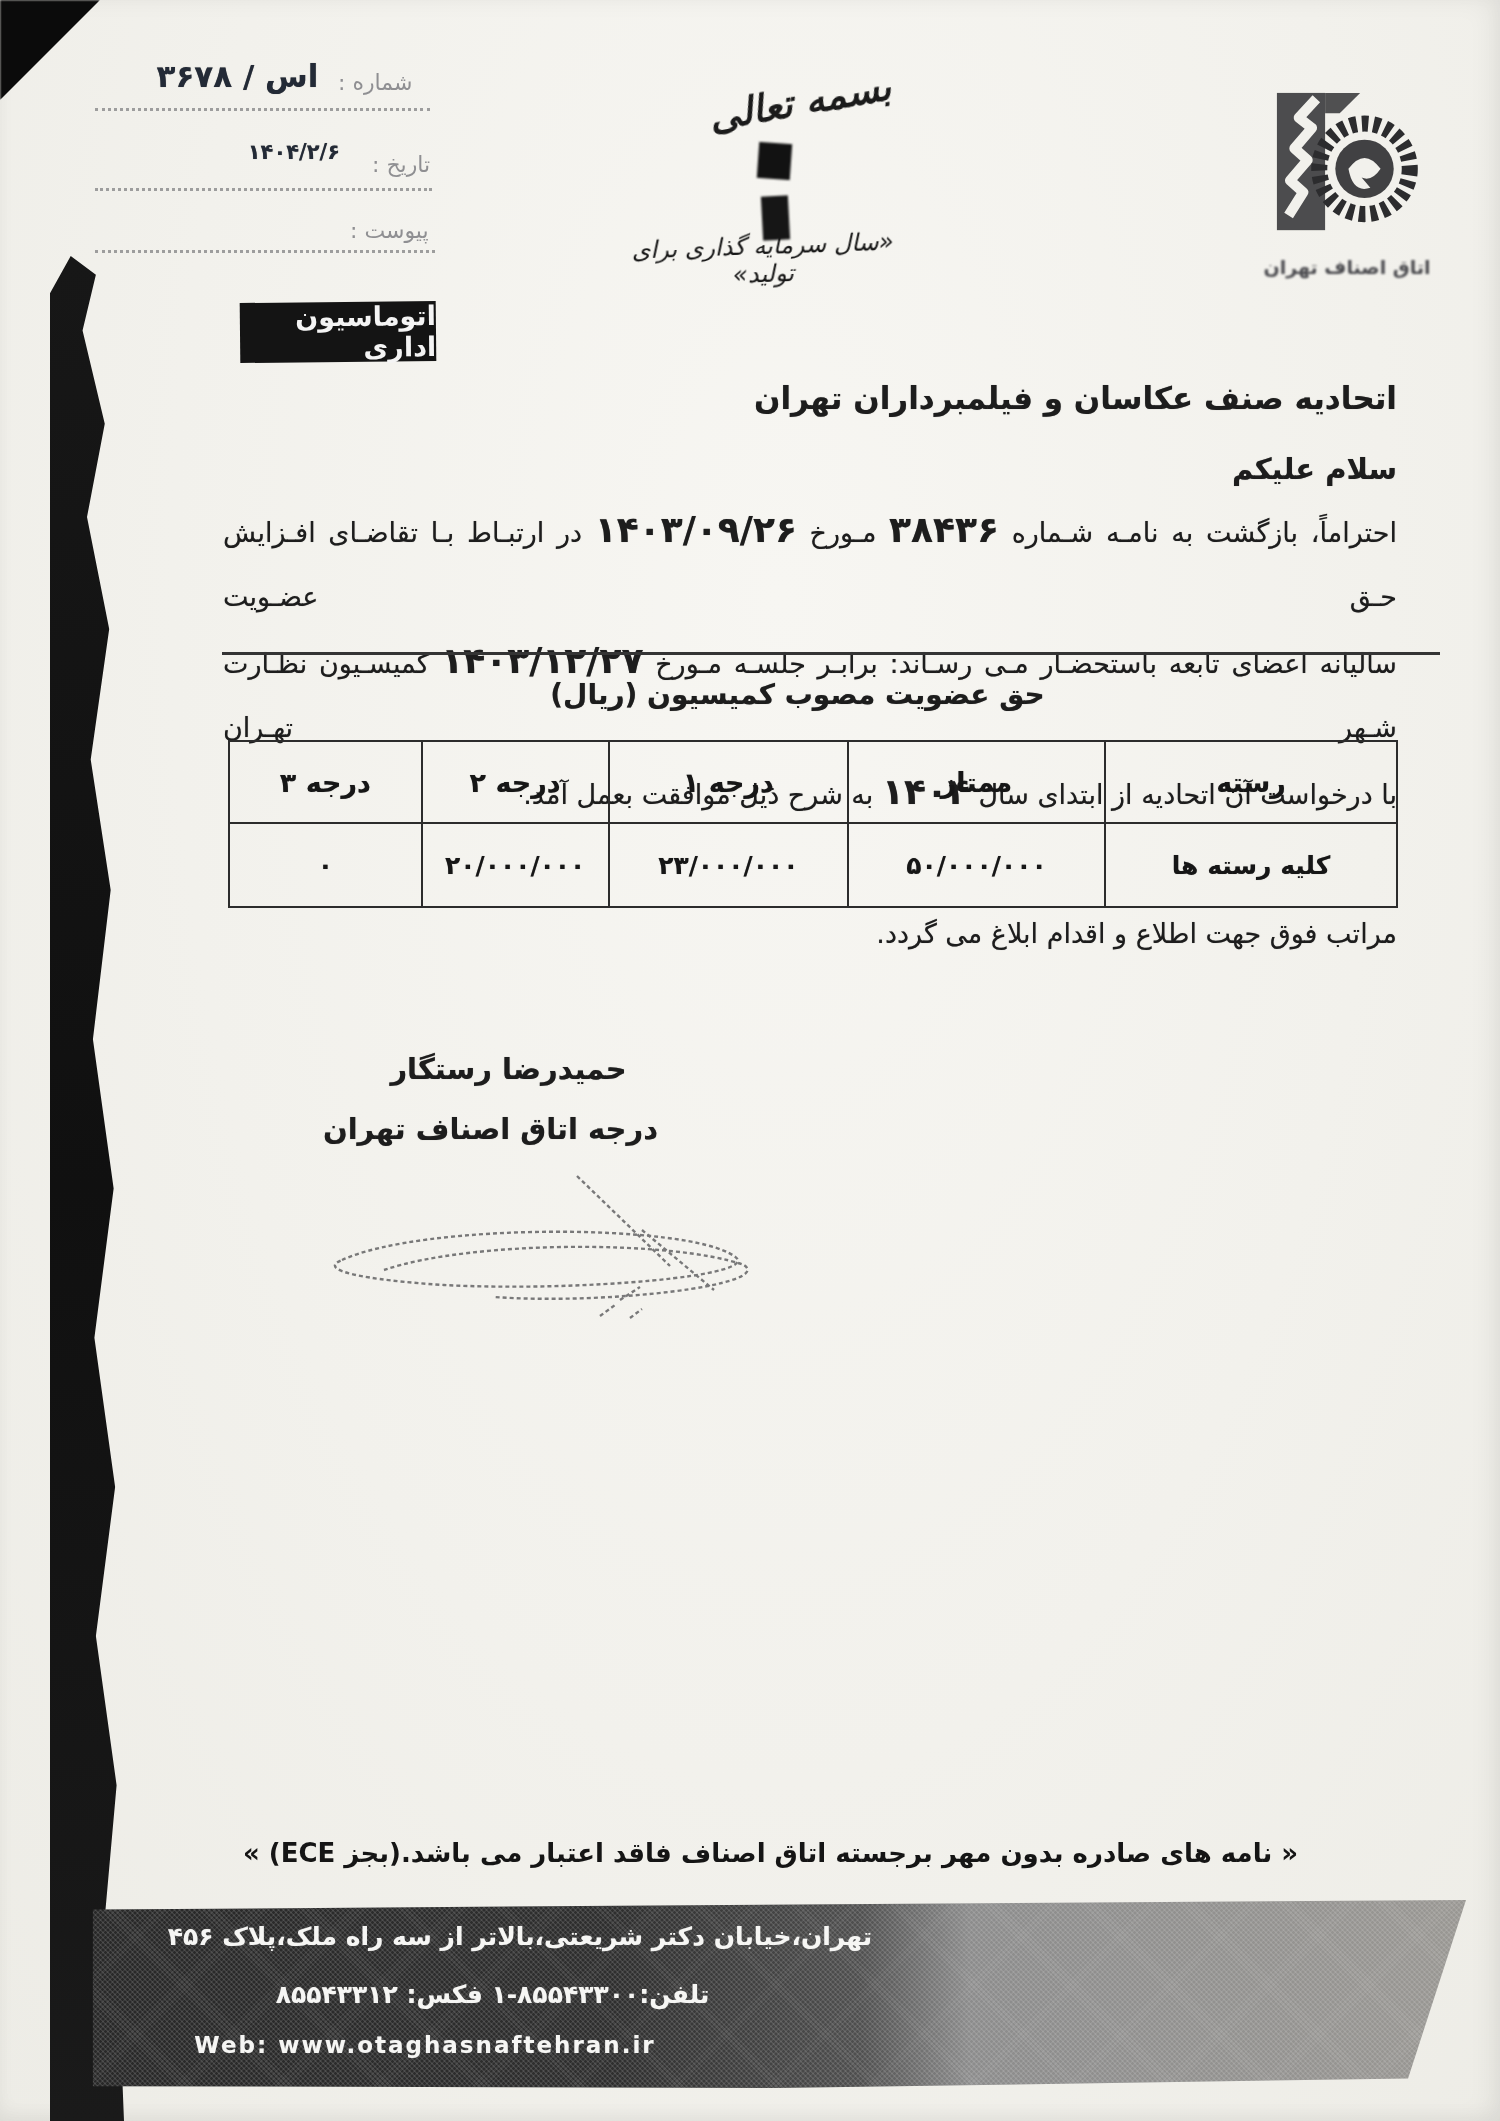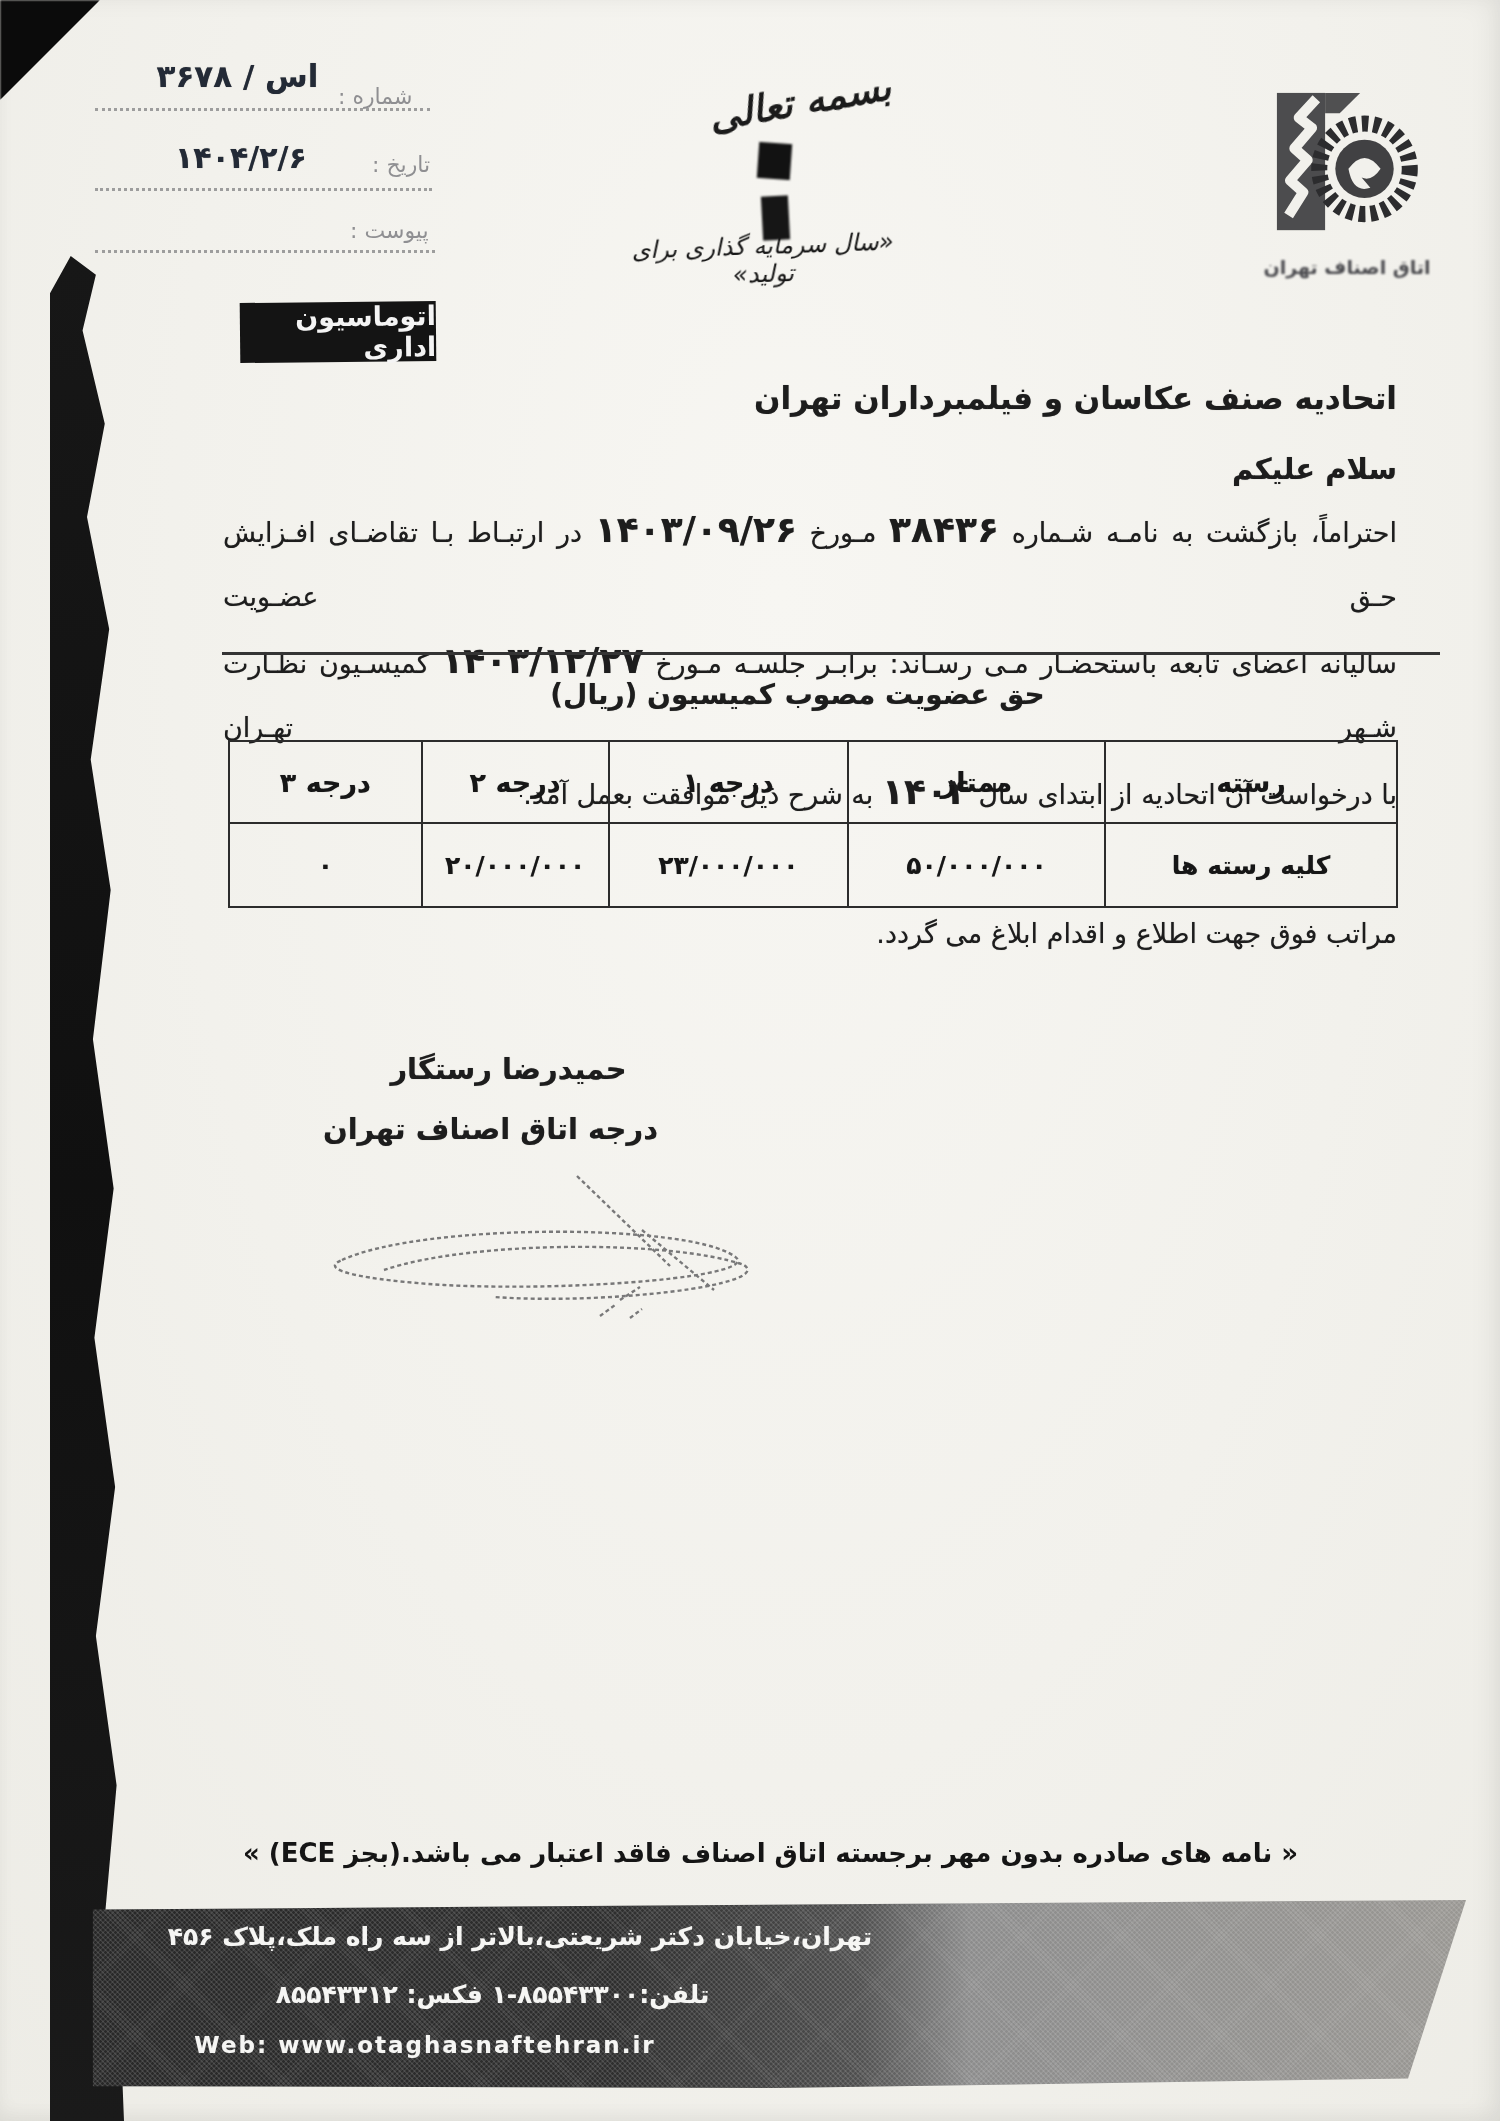--- a/index.html
+++ b/index.html
@@ -20,24 +20,24 @@
   .corner-tl{ left:0; top:0; width:100px; height:100px; background:#0b0b0b;
     clip-path:polygon(0 0, 100% 0, 0 100%); filter:blur(1px); }
   .left-strip{ left:50px; top:256px; width:74px; height:1865px;
     background:linear-gradient(180deg,#171717 0%,#101010 50%,#1a1a1a 100%);
     clip-path:polygon(28% 0%, 62% 1%, 44% 4%, 74% 9%, 50% 14%, 80% 20%, 55% 27%, 82% 34%, 58% 42%, 86% 50%, 60% 58%, 88% 66%, 62% 74%, 90% 82%, 72% 90%, 96% 96%, 100% 100%, 0% 100%, 0% 2%);
     filter:blur(.6px); z-index:1; }
   .blob-a{ left:758px; top:143px; width:33px; height:36px; background:#121212; transform:rotate(4deg); filter:blur(.8px);}
   .blob-b{ left:762px; top:196px; width:27px; height:44px; background:#161616; transform:rotate(-3deg); filter:blur(.8px);}
 
   
-  .num-label{ left:338px; top:70px; width:95px; font-size:22px; text-align:left;margin-top:14px;}
+  .num-label{ left:338px; top:70px; width:95px; font-size:22px; text-align:left;}
   .num-value{ left:140px; top:58px; width:195px; font-size:31px; color:#232a36; text-align:center;}
   .date-label{ left:372px; top:152px; width:60px; font-size:22px; text-align:left;}
-  .date-value{ left:175px; top:140px; width:165px; font-size:30px; color:#232a36; text-align:left;}
+  .date-value{ left:175px; top:140px; width:165px; font-size:21px; color:#232a36; text-align:right;}
   .att-label{ left:350px; top:218px; width:85px; font-size:22px; text-align:left;}
   .dots{ border-bottom:3px dotted #9d9d9d; height:0; filter:blur(.3px);}
   .dots-1{ left:95px; top:108px; width:335px;}
   .dots-2{ left:95px; top:188px; width:337px;}
   .dots-3{ left:95px; top:250px; width:340px;}
 
   .bismillah{ left:700px; top:80px; width:200px; text-align:center; font-size:38px;
     font-style:italic; font-weight:600; transform:rotate(-10deg); color:#1b1b1b; filter:blur(.4px);}
   .slogan{ left:608px; top:232px; width:310px; text-align:center; font-size:24px;
     font-style:italic; transform:rotate(-2deg); color:#161616; filter:blur(.25px);}

